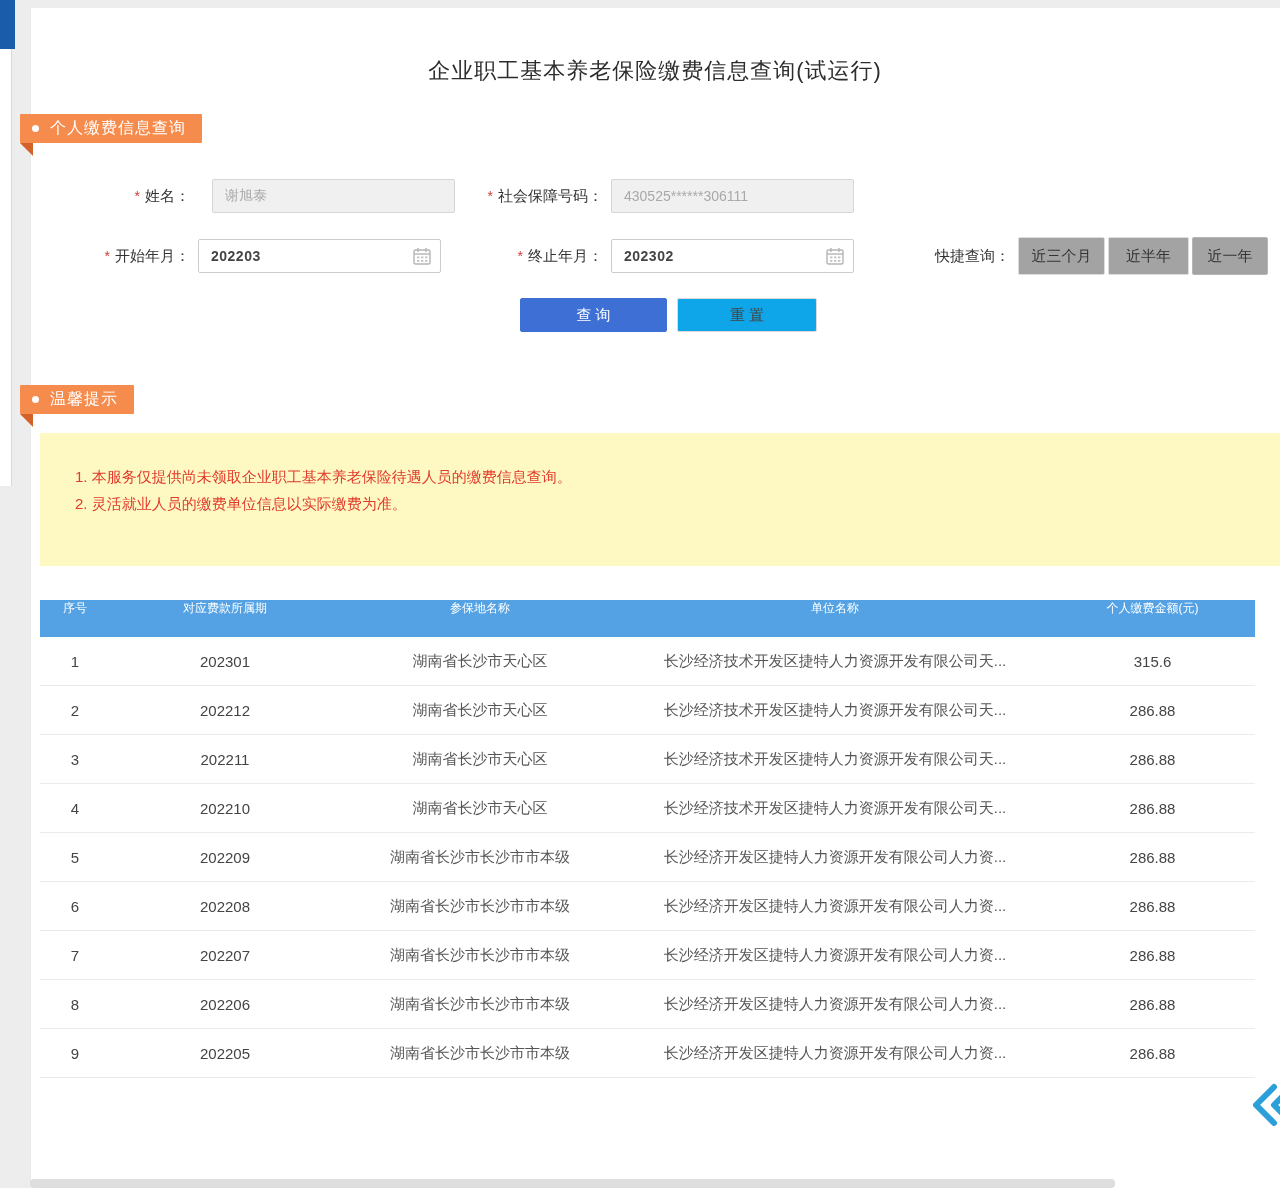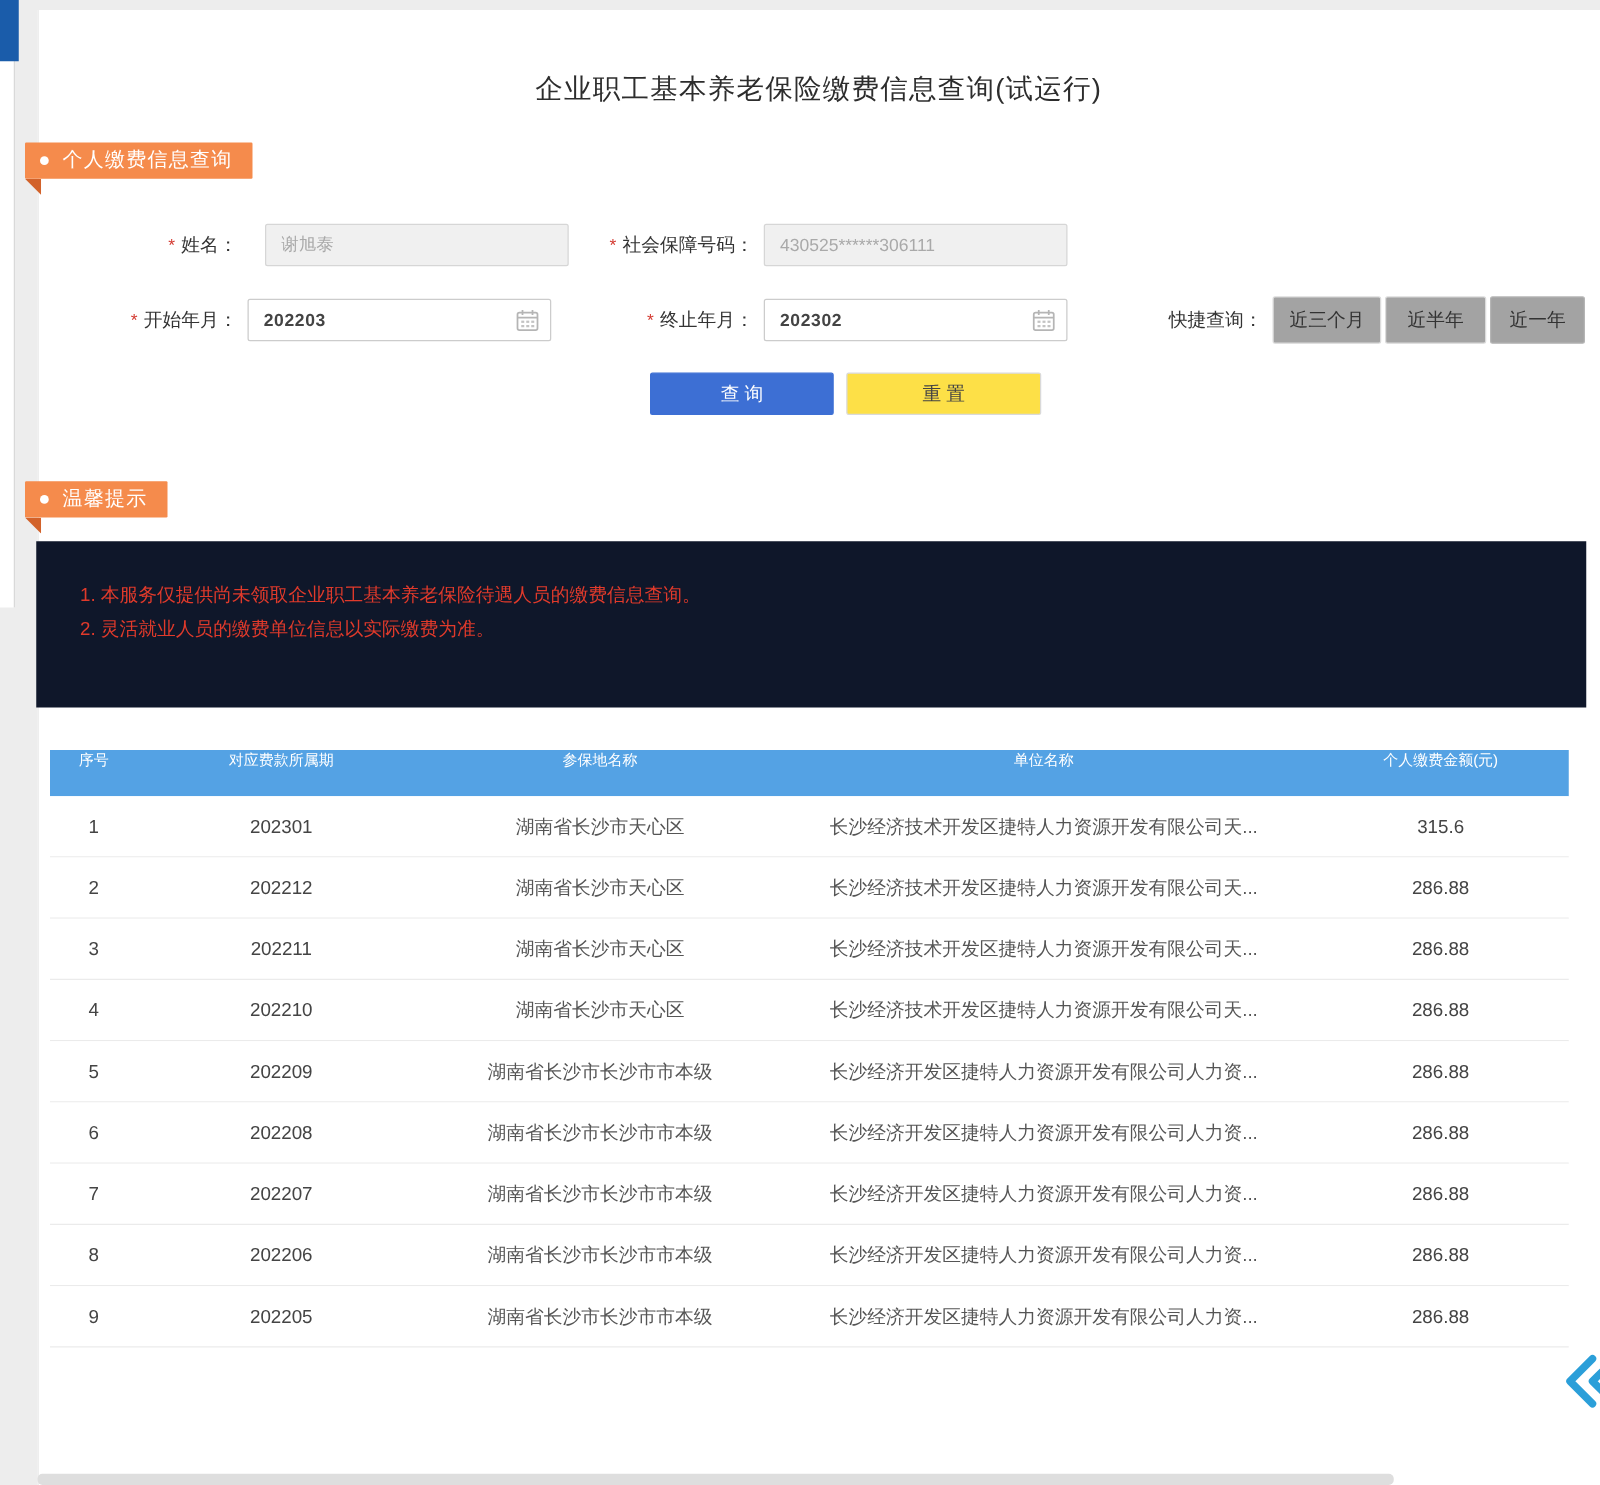--- a/index.html
+++ b/index.html
@@ -29,23 +29,23 @@
            font-family:inherit;font-size:14px;padding:0 30px 0 12px;color:#444;background:#fff;outline:none;width:243px;}
   .f-input.disabled{background:#f0f0f0;color:#a9a9a9;border-color:#d6d6d6;padding-right:12px;}
   .f-input.date{font-weight:700;letter-spacing:.5px;}
   .cal-icon{position:absolute;width:20px;height:20px;cursor:pointer;}
   .quick-btn{position:absolute;top:237px;height:38px;box-sizing:border-box;background:#a3a3a3;border:1px solid #dcdcdc;
              font-size:15px;color:#333;display:flex;align-items:center;justify-content:center;cursor:pointer;border-radius:2px;}
   .quick-btn.active{border-color:#b5b5b5;}
   .btn{position:absolute;top:298px;height:34px;box-sizing:border-box;font-size:15px;letter-spacing:4px;
        display:flex;align-items:center;justify-content:center;cursor:pointer;border-radius:2px;padding-left:4px;}
   .btn-primary{left:520px;width:147px;background:#3d6fd4;color:#fff;border:1px solid #3d6fd4;}
-  .btn-plain{left:677px;width:156px;background:#fde047;color:#444;border:1px solid #d9d9d9;}
-  
-  .notice{position:absolute;left:29px;top:433px;width:1240px;height:133px;background:#0f172a;box-sizing:border-box;
+  .btn-plain{left:677px;width:140px;background:#0ea5e9;color:#444;border:1px solid #d9d9d9;}
+  
+  .notice{position:absolute;left:40px;top:433px;width:1240px;height:133px;background:#fef9c3;box-sizing:border-box;
           padding:31px 20px 0 35px;}
   .notice p{margin:0 0 2px 0;font-size:15px;line-height:25px;color:#e03a2b;}
   
   .tbl{position:absolute;left:40px;top:600px;width:1215px;}
   .tbl-head{display:flex;height:37px;background:#54a2e4;color:#fff;font-size:12px;}
   .tbl-row{display:flex;height:48px;background:#fff;border-bottom:1px solid #ebebeb;align-items:center;font-size:15px;}
   .c0{width:70px;text-align:center;}
   .c1{width:230px;text-align:center;}
   .c2{width:280px;text-align:center;}
   .c3{width:430px;text-align:center;white-space:nowrap;overflow:hidden;}

